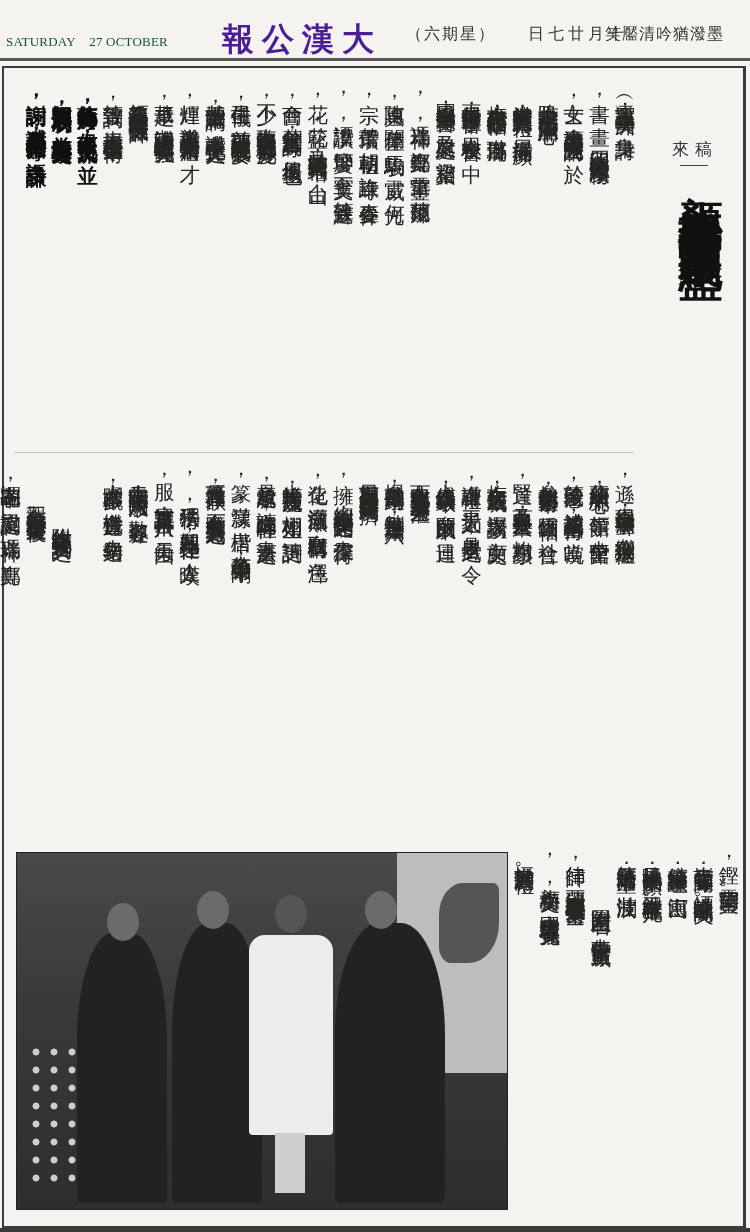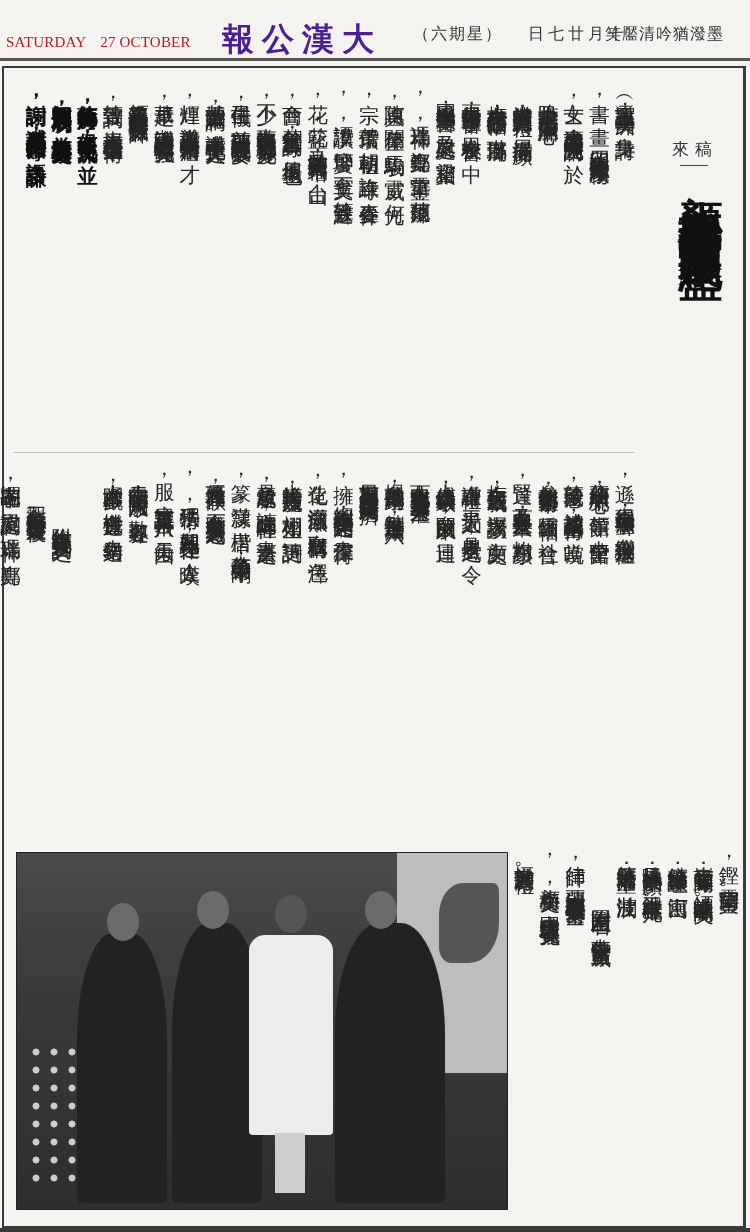--- a/index.html
+++ b/index.html
@@ -1,24 +1,24 @@
 <!DOCTYPE html>
 <html><head>
 <meta charset="utf-8">
 <style>
   html, body { margin: 0; padding: 0; }
   body {
     width: 750px; height: 1232px; background: #f4f3ef; position: relative; overflow: hidden;
     font-family: "DejaVu Serif", "Liberation Serif", serif; color: #1e1e1e;
   }
   .masthead { position: absolute; left: 0; top: 0; width: 750px; height: 62px; }
-  .mast-date-en { position: absolute; left: 6px; top: 34px; font-size: 15px; letter-spacing: 0.2px; font-family: "Liberation Serif", serif; color: #b91c1c; }
+  .mast-date-en { position: absolute; left: 6px; top: 34px; font-size: 13px; letter-spacing: 0.2px; font-family: "Liberation Serif", serif; color: #14532d; }
   .mast-date-en .day { margin-right: 10px; }
   .mast-title { position: absolute; left: 222px; top: 18px; font-size: 32px; font-weight: bold; letter-spacing: 8px; color: #4c1d95; }
-  .mast-weekday { position: absolute; left: 406px; top: 24px; font-size: 16px; color: #333; letter-spacing: 2px; font-family: "DejaVu Sans", sans-serif; margin-left: 7px; }
+  .mast-weekday { position: absolute; left: 406px; top: 24px; font-size: 16px; color: #333; letter-spacing: 2px; font-family: "DejaVu Sans", sans-serif; }
   .mast-date-zh { position: absolute; left: 528px; top: 24px; font-size: 16px; color: #333; letter-spacing: 4px; font-family: "DejaVu Sans", sans-serif; }
   .mast-year { position: absolute; left: 605px; top: 24px; font-size: 16px; color: #333; letter-spacing: 1px; font-family: "DejaVu Sans", sans-serif; }
   .mast-rule { position: absolute; left: 0; top: 58px; width: 750px; height: 3px; background: #555; }
 
   .frame { position: absolute; left: 2px; top: 66px; width: 744px; height: 1162px; border: 2px solid #3a3a3a; box-sizing: border-box; border-right-width: 3px; }
 
   
   .vcol { position: absolute; writing-mode: vertical-rl; text-orientation: upright; font-size: 20.5px; line-height: 22px; letter-spacing: 1.2px; color: #262626; white-space: nowrap; }
   .bold { font-weight: bold; color: #111; }
   .title { position: absolute; left: 672px; top: 160px; writing-mode: vertical-rl; text-orientation: upright; font-size: 44px; font-weight: bold; letter-spacing: 6px; color: #111; font-family: "DejaVu Sans", sans-serif; }

